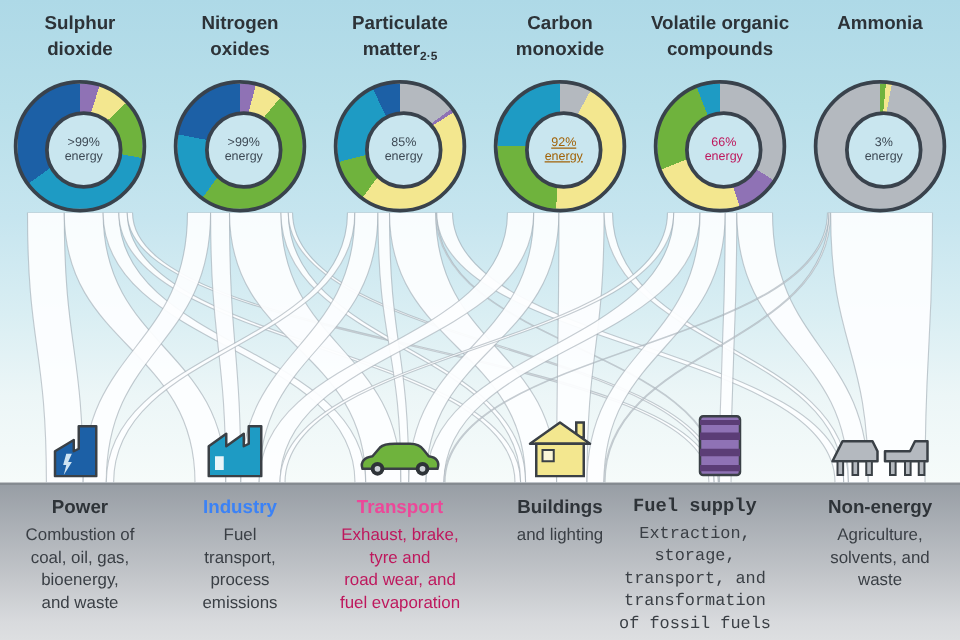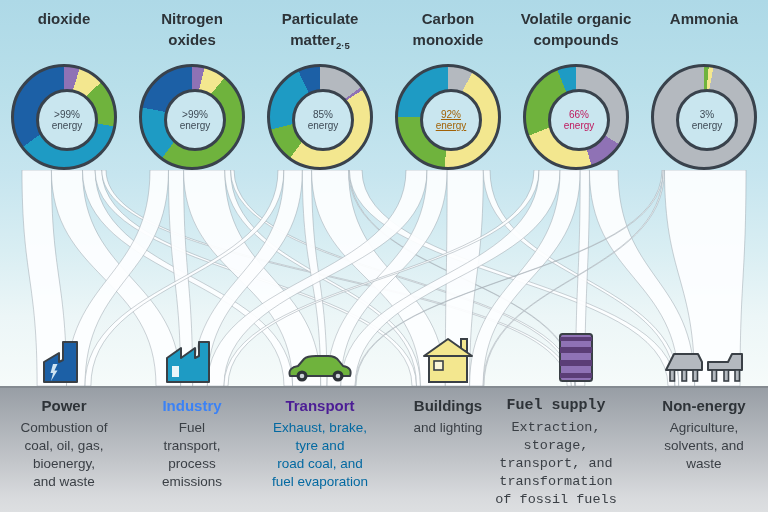--- a/index.html
+++ b/index.html
@@ -57,20 +57,21 @@
       <path d="M534,0 C534,108 224,108 224,216 L228,216 C228,108 539.04,108 539.04,0 Z" fill="#fdfeff" fill-opacity="0.93" stroke="#98a3ab" stroke-opacity="0.55" stroke-width="0.9"></path>
       <path d="M539.04,0 C539.04,108 340.796812749004,108 340.796812749004,216 L355.13944223107575,216 C355.13944223107575,108 560.04,108 560.04,0 Z" fill="#fdfeff" fill-opacity="0.93" stroke="#98a3ab" stroke-opacity="0.55" stroke-width="0.9"></path>
       <path d="M560.04,0 C560.04,108 469.6,108 469.6,216 L483.15294117647056,216 C483.15294117647056,108 580.2,108 580.2,0 Z" fill="#fdfeff" fill-opacity="0.93" stroke="#98a3ab" stroke-opacity="0.55" stroke-width="0.9"></path>
       <path d="M580.2,0 C580.2,108 575.5799999999999,108 575.5799999999999,216 L584.8199999999999,216 C584.8199999999999,108 589.44,108 589.44,0 Z" fill="#fdfeff" fill-opacity="0.93" stroke="#98a3ab" stroke-opacity="0.55" stroke-width="0.9"></path>
       <path d="M589.44,0 C589.44,108 678.7532467532468,108 678.7532467532468,216 L694.6493506493506,216 C694.6493506493506,108 618,108 618,0 Z" fill="#fdfeff" fill-opacity="0.93" stroke="#98a3ab" stroke-opacity="0.55" stroke-width="0.9"></path>
       <path d="M662,0 C662,108 355.1394422310757,108 355.1394422310757,216 L356,216 C356,108 663.26,108 663.26,0 Z" fill="#fdfeff" fill-opacity="0.93" stroke="#98a3ab" stroke-opacity="0.55" stroke-width="0.9"></path>
       <path d="M663.26,0 C663.26,108 483.15294117647056,108 483.15294117647056,216 L484,216 C484,108 664.52,108 664.52,0 Z" fill="#fdfeff" fill-opacity="0.93" stroke="#98a3ab" stroke-opacity="0.55" stroke-width="0.9"></path>
       <path d="M664.52,0 C664.52,108 694.6493506493507,108 694.6493506493507,216 L740,216 C740,108 746,108 746,0 Z" fill="#fdfeff" fill-opacity="0.93" stroke="#98a3ab" stroke-opacity="0.55" stroke-width="0.9"></path>
     </svg>
 <div class="p-title" style="left: 0px; color: rgb(45, 51, 56);">
+      <div>Sulphur</div>
       <div>dioxide</div>
     </div>
     <div class="donut" style="left: 11px; border: 3px solid rgb(57, 66, 76); background: conic-gradient(rgb(143, 114, 181) 0deg, rgb(143, 114, 181) 18deg, rgb(243, 231, 143) 18deg, rgb(243, 231, 143) 46.8deg, rgb(111, 179, 61) 46.8deg, rgb(111, 179, 61) 100.8deg, rgb(30, 155, 196) 100.8deg, rgb(30, 155, 196) 234deg, rgb(28, 96, 166) 234deg, rgb(28, 96, 166) 360deg);">
       <div class="hole" style="background: rgb(201, 230, 239); border: 3px solid rgb(57, 66, 76); color: rgb(62, 74, 85);">
         <div>&gt;99%</div>
         <div>energy</div>
       </div>
     </div>
     <div class="p-title" style="left: 128px; color: rgb(45, 51, 56);">
       <div>Nitrogen</div>
@@ -148,25 +149,25 @@
       </div>
     </div>
     <div class="icon" style="left: 286px;"><svg width="68" height="30" viewBox="0 0 68 30">
         <path d="M4 23 C2 17 6 14 12 13 L18 6 C20 4 24 3 30 3 H42 C48 3 51 5 53 8 L57 13 C63 14 66 17 64 23 Z" fill="#6fb33d" stroke="#3a4046" stroke-width="2" stroke-linejoin="round"></path>
         <circle cx="16" cy="23" r="5.5" fill="#2e3338"></circle>
         <circle cx="16" cy="23" r="2.3" fill="#ccd2d7"></circle>
         <circle cx="52" cy="23" r="5.5" fill="#2e3338"></circle>
         <circle cx="52" cy="23" r="2.3" fill="#ccd2d7"></circle>
       </svg></div>
     <div class="sec" style="left: 250px;">
-      <div class="sec-name" style="color: #4c1d95; text-align: center;">Transport</div>
-      <div class="sec-desc" style="color: #0369a1;">
+      <div class="sec-name" style="color: #ec4899; text-align: center;">Transport</div>
+      <div class="sec-desc" style="color: #be185d;">
         <div>Exhaust, brake,</div>
         <div>tyre and</div>
-        <div>road coal, and</div>
+        <div>road wear, and</div>
         <div>fuel evaporation</div>
       </div>
     </div>
     <div class="icon" style="left: 421px;"><svg width="54" height="48" viewBox="0 0 54 48">
         <rect x="40" y="4" width="6" height="12" fill="#f3e78f" stroke="#3a4046" stroke-width="2"></rect>
         <path d="M3 21 L27 4 L51 21 Z" fill="#f3e78f" stroke="#3a4046" stroke-width="2" stroke-linejoin="round"></path>
         <rect x="8" y="21" width="38" height="26" fill="#f3e78f" stroke="#3a4046" stroke-width="2"></rect>
         <rect x="13" y="26" width="9" height="9" fill="#fbf6d8" stroke="#3a4046" stroke-width="1.6"></rect>
       </svg></div>
     <div class="sec" style="left: 378px;">

